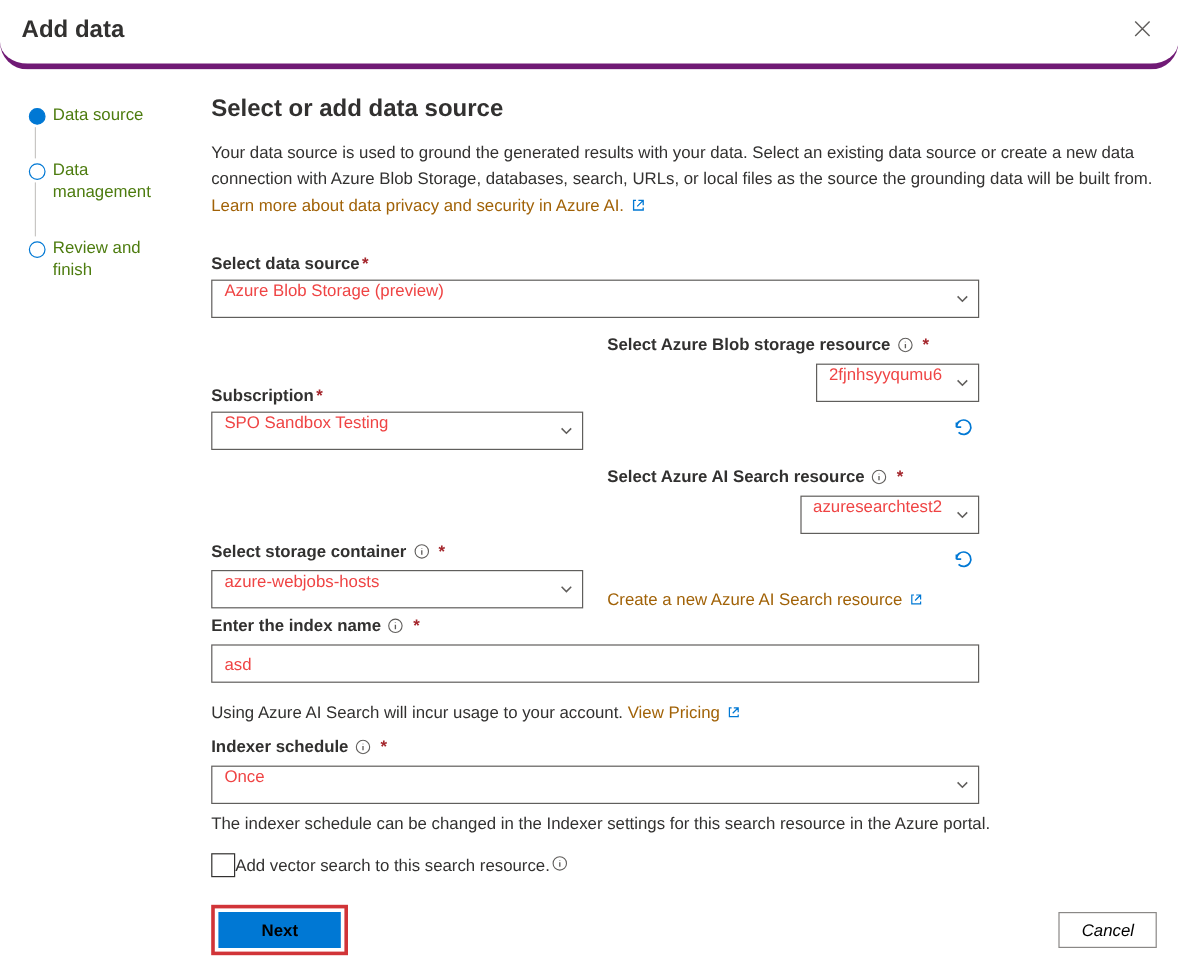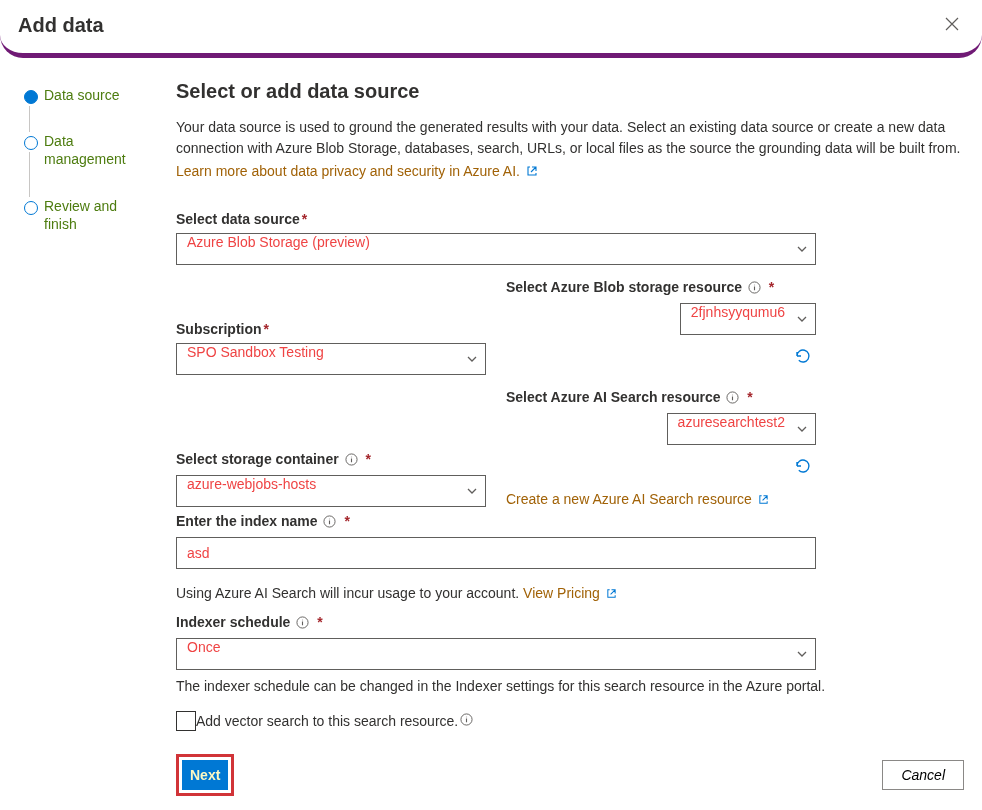--- a/index.html
+++ b/index.html
@@ -43,21 +43,21 @@
     .refresh-btn { padding: 4px; cursor: pointer; margin-bottom: 3px; }
     
     .sub-link { font-size: 14px; margin-top: 6px; display: inline-block; }
     .helper { font-size: 14px; line-height: 1.5; margin-top: 4px; margin-bottom: 10px; }
     
     .checkbox-row { display: flex; align-items: center; margin-top: 14px; }
     .checkbox { width: 20px; height: 20px; border: 1px solid #323130; cursor: pointer; flex-shrink: 0; }
     
     .footer { position: absolute; bottom: 0; left: 0; right: 0; display: flex; justify-content: space-between; align-items: center; padding: 14px 18px 14px 176px; background: #fff; }
     .btn-primary-wrap { border: 3px solid #d13438; padding: 3px; }
-    .btn-primary { background: #0078d4; color: #fef9c3; border: none; padding: 7px 8px; font-size: 14px; font-weight: 600; cursor: pointer; }
+    .btn-primary { background: #0078d4; color: #000000; border: none; padding: 7px 36px; font-size: 14px; font-weight: 600; cursor: pointer; }
     .btn-secondary { background: #fff; border: 1px solid #8a8886; padding: 6px 18px; font-size: 14px; cursor: pointer; font-style: italic; }
   </style>
 </head>
 <body>
 
 <div class="header">
   <h1>Add data</h1>
   <span class="close-btn">
     <svg width="16" height="16" viewBox="0 0 16 16">
         <path d="M2 2 L14 14 M14 2 L2 14" stroke="#605e5c" stroke-width="1.2" fill="none"></path>

